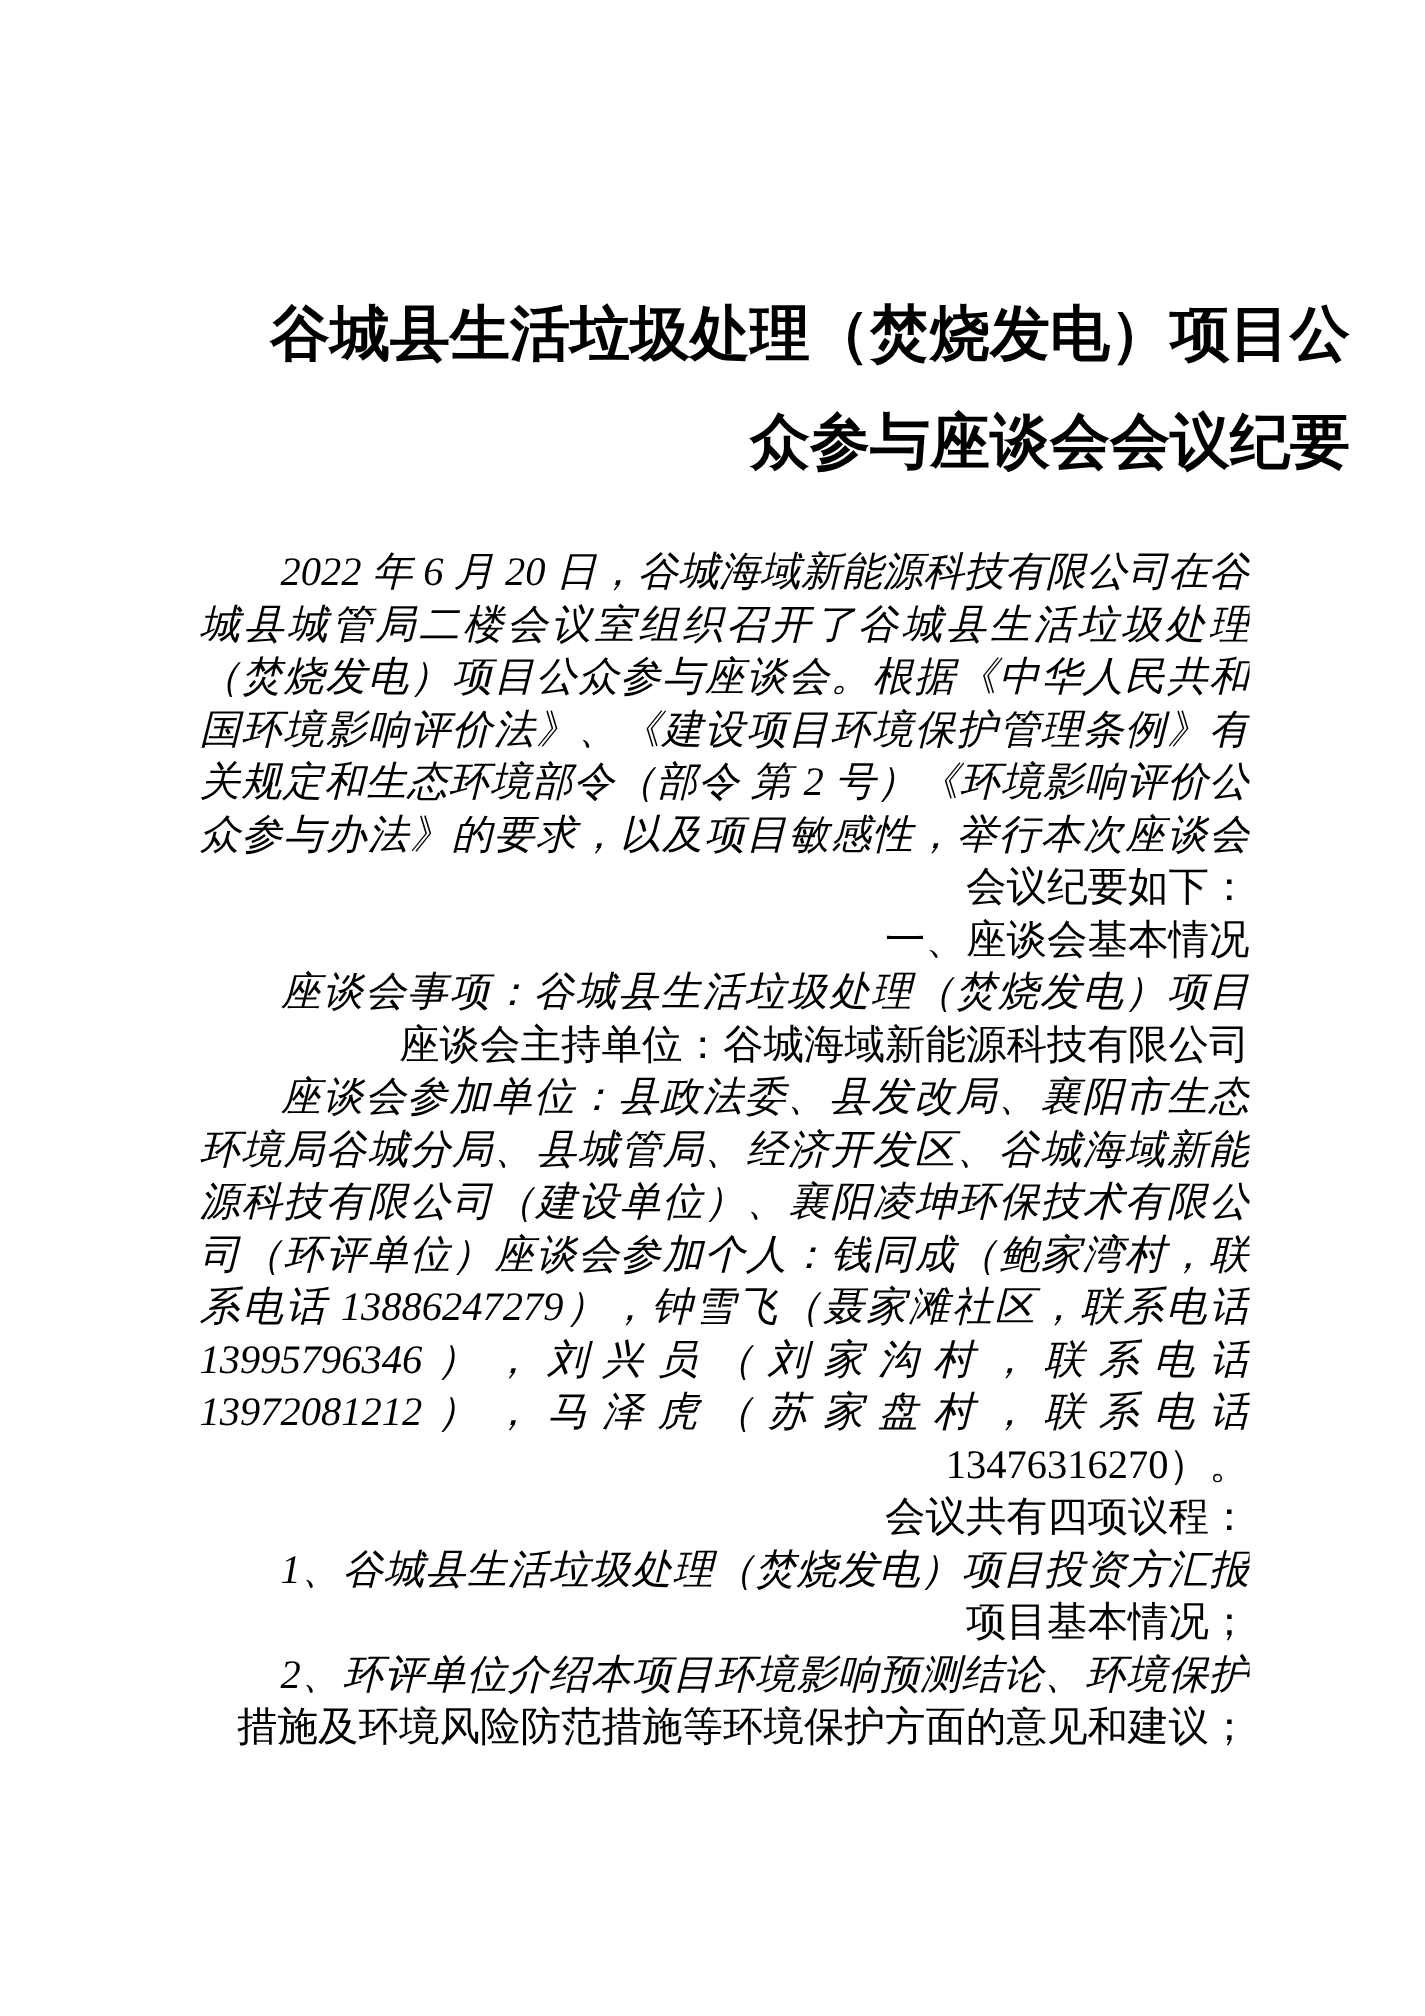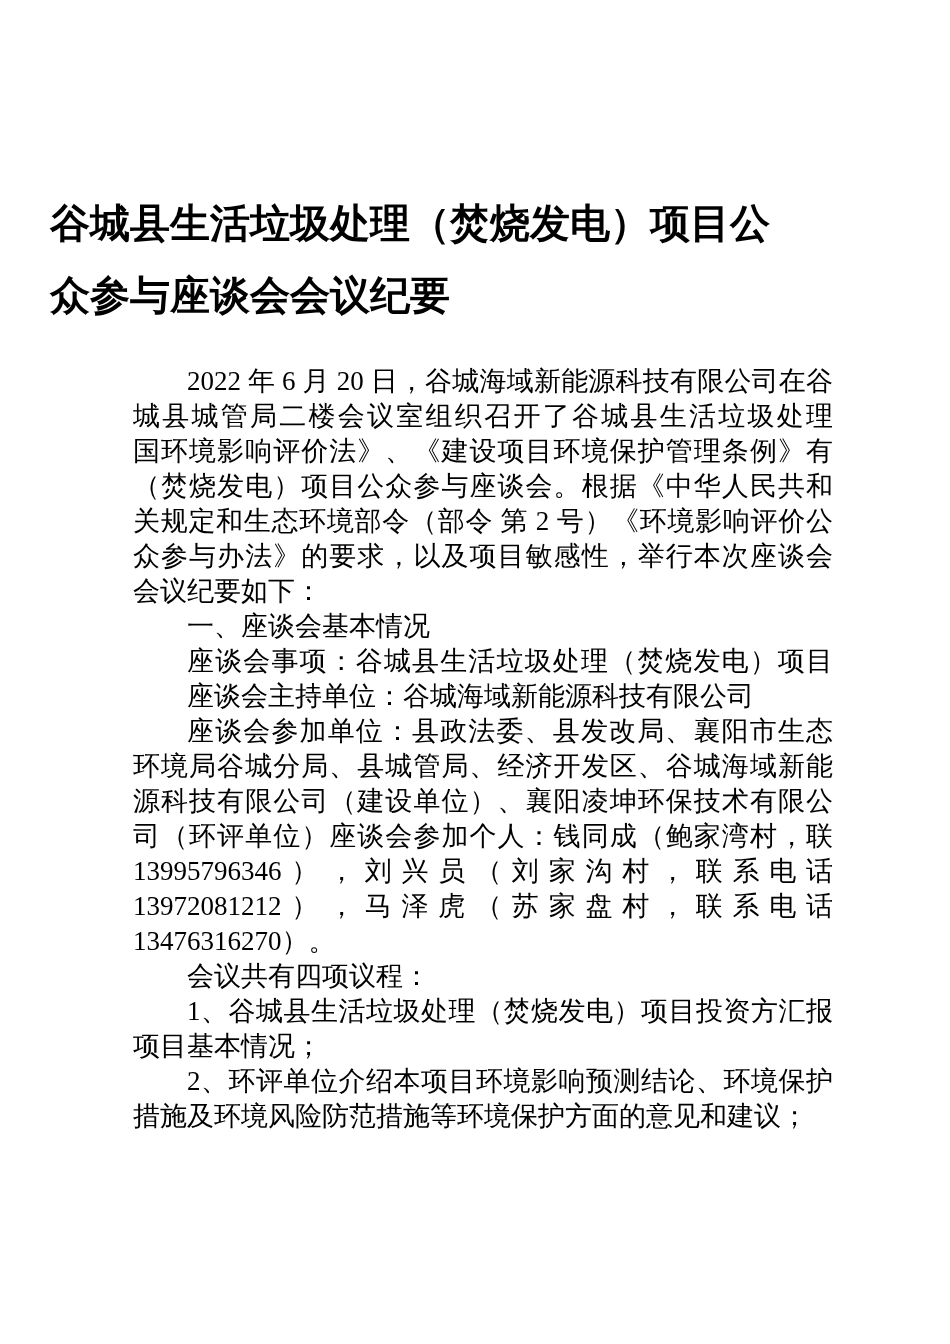--- a/index.html
+++ b/index.html
@@ -10,79 +10,81 @@
   .page {
     position: relative;
     width: 950px;
     height: 1344px;
     background: #ffffff;
     overflow: hidden;
     color: #000000;
   }
   .doc-title {
     margin: 187px 50px 0 50px;
-    text-align: left;
-    font-family: Liberation Sans, sans-serif;
+    text-align: right;
+    font-family: Liberation Serif, serif;
     font-weight: 700;
     font-size: 40px;
     line-height: 72px;
     color: #000000;
   }
   .title-line {
     display: block;
     white-space: nowrap;
   }
   .doc-body {
     margin-top: 33px;
     padding: 0 117px 0 133px;
     font-family: "Liberation Serif", "DejaVu Serif", serif;
     font-size: 27px;
     line-height: 35px;
     color: #000000;
   }
   .body-line {
     height: 35px;
     overflow: hidden;
-    text-align: left;
+    text-align: right;
   }
   .body-line.indent {
     text-indent: 2em;
   }
   .body-line.stretch {
     text-align: justify;
     text-align-last: justify;
+    font-style: italic;
   }
 </style>
 </head>
 <body>
 
 <div class="page">
 
   <div class="doc-title">
 
   <span class="title-line">谷城县生活垃圾处理（焚烧发电）项目公</span>
       <span class="title-line">众参与座谈会会议纪要</span>
     </div>
 
   <div class="doc-body">
 
   <div class="body-line indent stretch">2022 年 6 月 20 日，谷城海域新能源科技有限公司在谷</div>
       <div class="body-line stretch">城县城管局二楼会议室组织召开了谷城县生活垃圾处理</div>
+      <div class="body-line stretch">（焚烧发电）项目公众参与座谈会。根据《中华人民共和</div>
       <div class="body-line stretch">国环境影响评价法》、《建设项目环境保护管理条例》有</div>
-      <div class="body-line stretch">（焚烧发电）项目公众参与座谈会。根据《中华人民共和</div>
       <div class="body-line stretch">关规定和生态环境部令（部令 第 2 号）《环境影响评价公</div>
       <div class="body-line stretch">众参与办法》的要求，以及项目敏感性，举行本次座谈会</div>
       <div class="body-line">会议纪要如下：</div>
       <div class="body-line indent">一、座谈会基本情况</div>
       <div class="body-line indent stretch">座谈会事项：谷城县生活垃圾处理（焚烧发电）项目</div>
       <div class="body-line indent">座谈会主持单位：谷城海域新能源科技有限公司</div>
       <div class="body-line indent stretch">座谈会参加单位：县政法委、县发改局、襄阳市生态</div>
       <div class="body-line stretch">环境局谷城分局、县城管局、经济开发区、谷城海域新能</div>
       <div class="body-line stretch">源科技有限公司（建设单位）、襄阳凌坤环保技术有限公</div>
       <div class="body-line stretch">司（环评单位）座谈会参加个人：钱同成（鲍家湾村，联</div>
+      <div class="body-line stretch">系电话 13886247279），钟雪飞（聂家滩社区，联系电话</div>
       <div class="body-line stretch">13995796346），刘兴员（刘家沟村，联系电话</div>
       <div class="body-line stretch">13972081212），马泽虎（苏家盘村，联系电话</div>
       <div class="body-line">13476316270）。</div>
       <div class="body-line indent">会议共有四项议程：</div>
       <div class="body-line indent stretch">1、谷城县生活垃圾处理（焚烧发电）项目投资方汇报</div>
       <div class="body-line">项目基本情况；</div>
       <div class="body-line indent stretch">2、环评单位介绍本项目环境影响预测结论、环境保护</div>
       <div class="body-line">措施及环境风险防范措施等环境保护方面的意见和建议；</div>
     </div>
 

